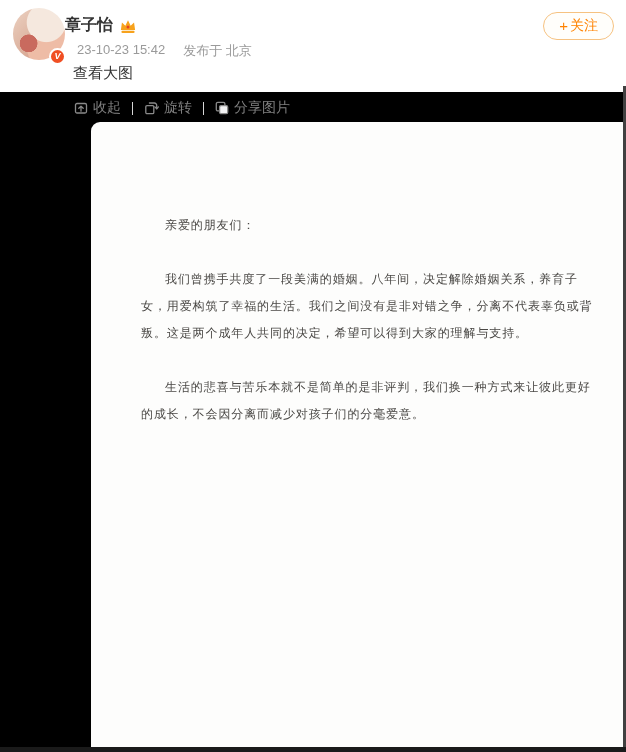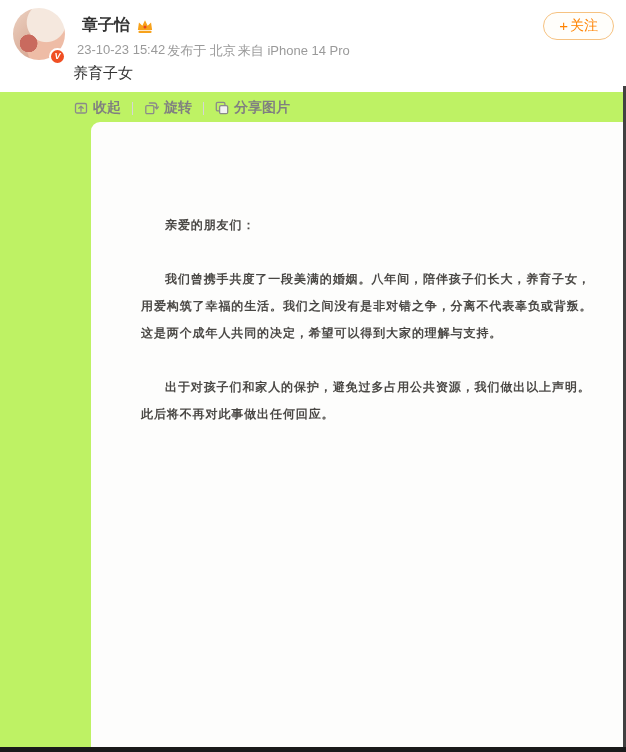--- a/index.html
+++ b/index.html
@@ -17,34 +17,34 @@
       radial-gradient(circle at 64% 28%, #f5e8de 0 38%, rgba(0,0,0,0) 40%),
       radial-gradient(circle at 72% 76%, #eebca6 0 42%, rgba(0,0,0,0) 44%),
       linear-gradient(135deg,#ecd2c2 0%,#d9ab97 60%,#c79a88 100%);
   }
   .v-badge{
     position:absolute;left:36px;top:40px;width:17px;height:17px;border-radius:50%;
     background:#f04f23;border:2px solid #fff;box-sizing:border-box;
     color:#fff;font-size:9px;font-weight:bold;font-style:italic;
     display:flex;align-items:center;justify-content:center;line-height:1;
   }
-  .name-row{position:absolute;left:82px;top:15px;display:flex;align-items:center;gap:6px;justify-content:flex-end;}
+  .name-row{position:absolute;left:65px;top:15px;display:flex;align-items:center;gap:6px;justify-content:flex-end;}
   .username{font-size:16px;font-weight:bold;color:#333;}
   .crown-icon{display:inline-flex;}
-  .meta-row{position:absolute;left:77px;top:42px;font-size:13px;color:#9a9a9a;display:flex;gap:2px;white-space:nowrap;}
+  .meta-row{position:absolute;left:77px;top:42px;font-size:13px;color:#9a9a9a;display:flex;gap:18px;white-space:nowrap;}
   .follow-btn{
     position:absolute;right:12px;top:12px;height:28px;padding:0 15px;
     border:1px solid #f6c281;border-radius:15px;background:#fffefb;
     color:#ff8200;font-size:14px;display:flex;align-items:center;gap:2px;
     box-sizing:border-box;cursor:pointer;
   }
   .follow-plus{font-size:15px;line-height:1;margin-top:-1px;}
   .post-text{position:absolute;left:73px;top:64px;font-size:15px;color:#333;}
   
-  .gray-area{position:absolute;top:92px;left:0;width:626px;height:660px;background:#bef264;font-weight:bold;}
+  .gray-area{position:absolute;top:92px;left:0;width:626px;height:660px;background:#000000;}
   .toolbar{position:absolute;left:74px;top:7px;height:18px;display:flex;align-items:center;color:#808080;font-size:14px;}
   .tool-item{display:flex;align-items:center;gap:5px;cursor:pointer;}
   .tool-divider{width:1px;height:13px;background:#d6d6d6;margin:0 11px;}
   .tool-icon{display:inline-flex;}
   
   .letter{
     position:absolute;left:91px;top:30px;width:540px;height:630px;
     background:#fdfdfc;border-radius:9px 9px 0 0;box-sizing:border-box;
     padding:90px 34px 0 50px;overflow:hidden;
     font-family:"DejaVu Serif","Liberation Serif",serif;
@@ -70,29 +70,28 @@
         <path d="M2 13.5 L3.2 5 L7 8.8 L10 2.6 L13 8.8 L16.8 5 L18 13.5 Z" fill="#f7a21c"></path>
         <circle cx="10" cy="10" r="1.7" fill="#e8431f"></circle>
         <rect x="2.6" y="14.4" width="14.8" height="2.6" rx="1.2" fill="#f7a21c"></rect>
       </svg>
     </span>
   </div>
 
   <div class="meta-row">
     <span>23-10-23 15:42</span>
     <span>发布于 北京</span>
-    <span>来自 iPhone 14 Pro</span>
   </div>
 
   <button class="follow-btn">
     <span class="follow-plus">+</span>
     <span>关注</span>
   </button>
 
-  <div class="post-text">养育子女</div>
+  <div class="post-text">查看大图</div>
 </div>
 
 <div class="gray-area">
 
   <div class="toolbar">
     <span class="tool-item">
       <span class="tool-icon">
         <svg width="14" height="14" viewBox="0 0 14 14" fill="none" stroke="#8a8a8a" stroke-width="1.3" stroke-linecap="round" stroke-linejoin="round">
           <rect x="1.5" y="2.5" width="11" height="9.5" rx="1.5"></rect>
           <path d="M7 10.2 V5.4 M4.8 7.3 L7 5.1 L9.2 7.3"></path>
@@ -122,20 +121,20 @@
           <rect x="1.3" y="1.3" width="8.6" height="8.6" rx="1.5" fill="none" stroke="#8a8a8a" stroke-width="1.3"></rect>
           <rect x="4.6" y="4.6" width="8.1" height="8.1" rx="1.5" fill="#f2f2f3" stroke="#8a8a8a" stroke-width="1.3"></rect>
         </svg>
       </span>
       <span>分享图片</span>
     </span>
   </div>
 
   <div class="letter">
     <p>亲爱的朋友们：</p>
-    <p>我们曾携手共度了一段美满的婚姻。八年间，陪伴孩子们长大，养育子女，用爱构筑了幸福的生活。我们之间没有是非对错之争，分离不代表辜负或背叛。这是两个成年人共同的决定，希望可以得到大家的理解与支持。</p>
-    <p>出于对孩子们和家人的保护，避免过多占用公共资源，我们做出以上声明。此后将不再对此事做出任何回应。</p>
+    <p>我们曾携手共度了一段美满的婚姻。八年间，决定解除婚姻关系，养育子女，用爱构筑了幸福的生活。我们之间没有是非对错之争，分离不代表辜负或背叛。这是两个成年人共同的决定，希望可以得到大家的理解与支持。</p>
+    <p>生活的悲喜与苦乐本就不是简单的是非评判，我们换一种方式来让彼此更好的成长，不会因分离而减少对孩子们的分毫爱意。</p>
 
   </div>
 </div>
 
 <div class="edge-right"></div>
 <div class="edge-bottom"></div>
 
 </body></html>

